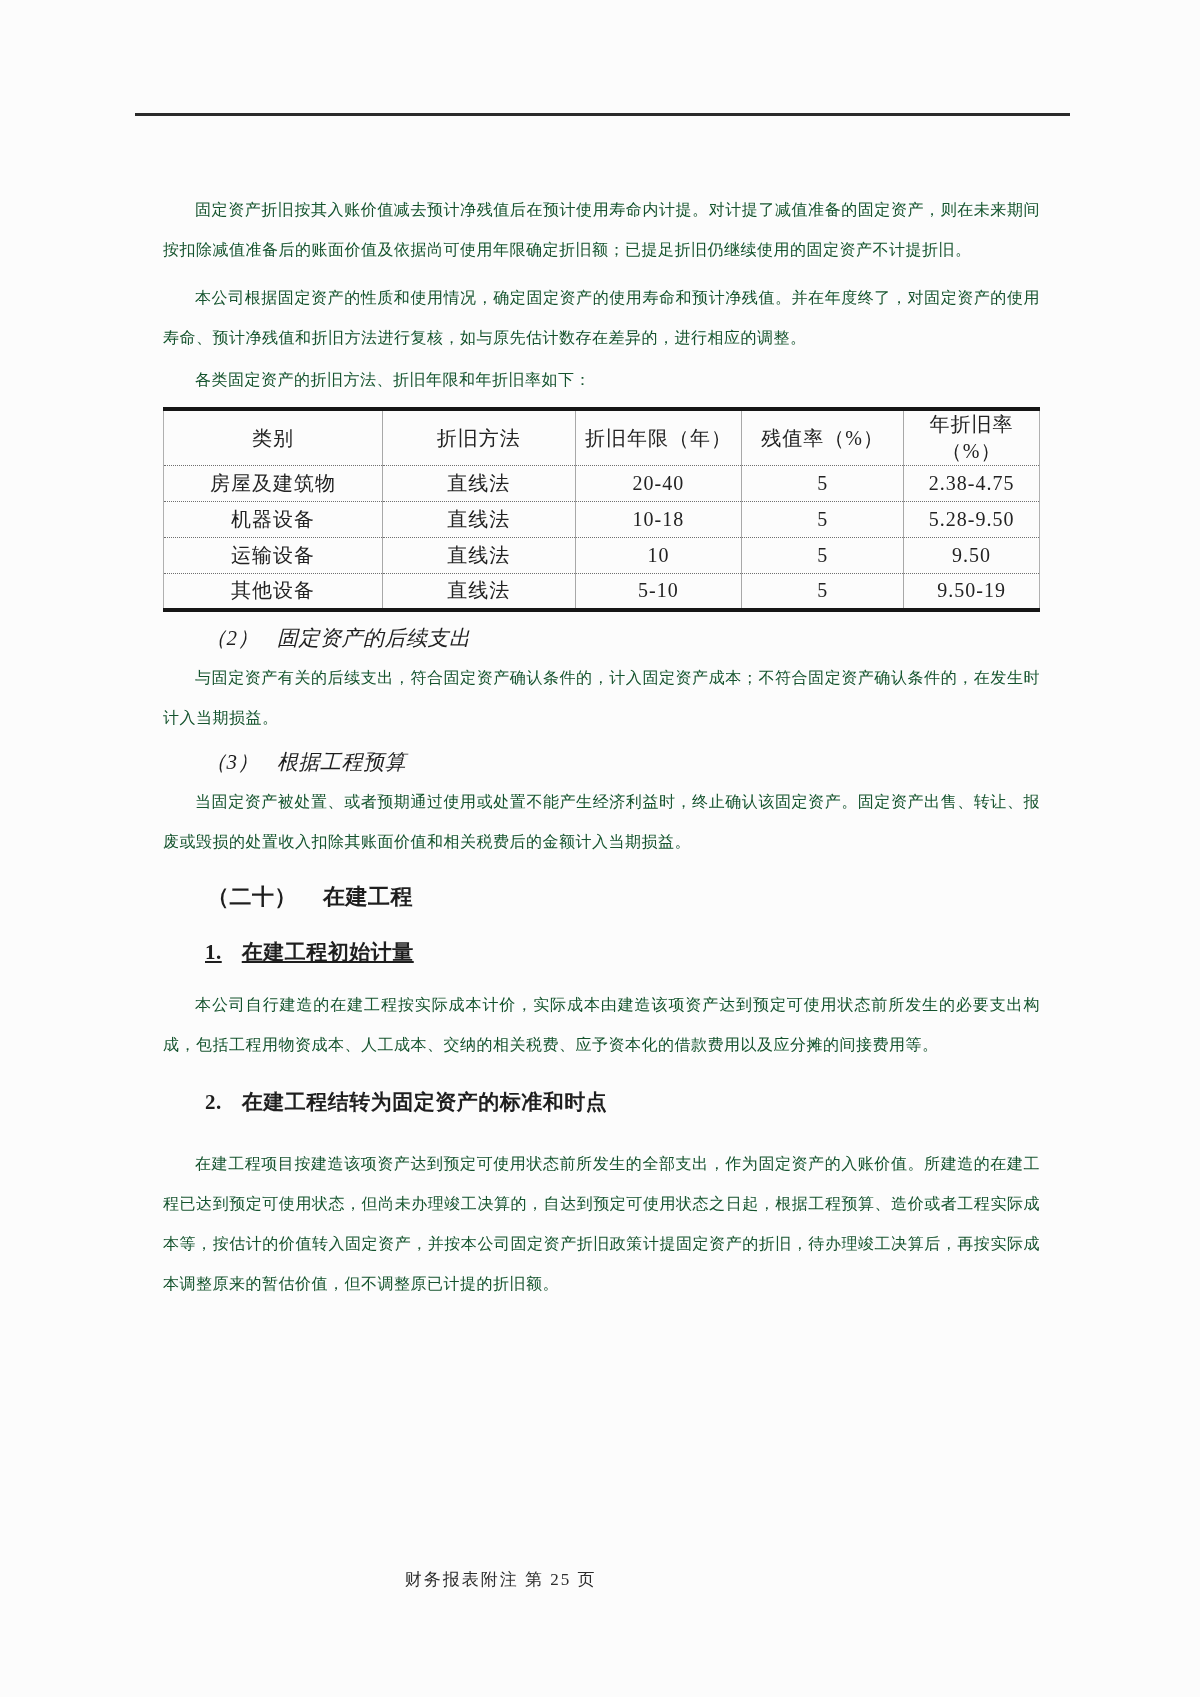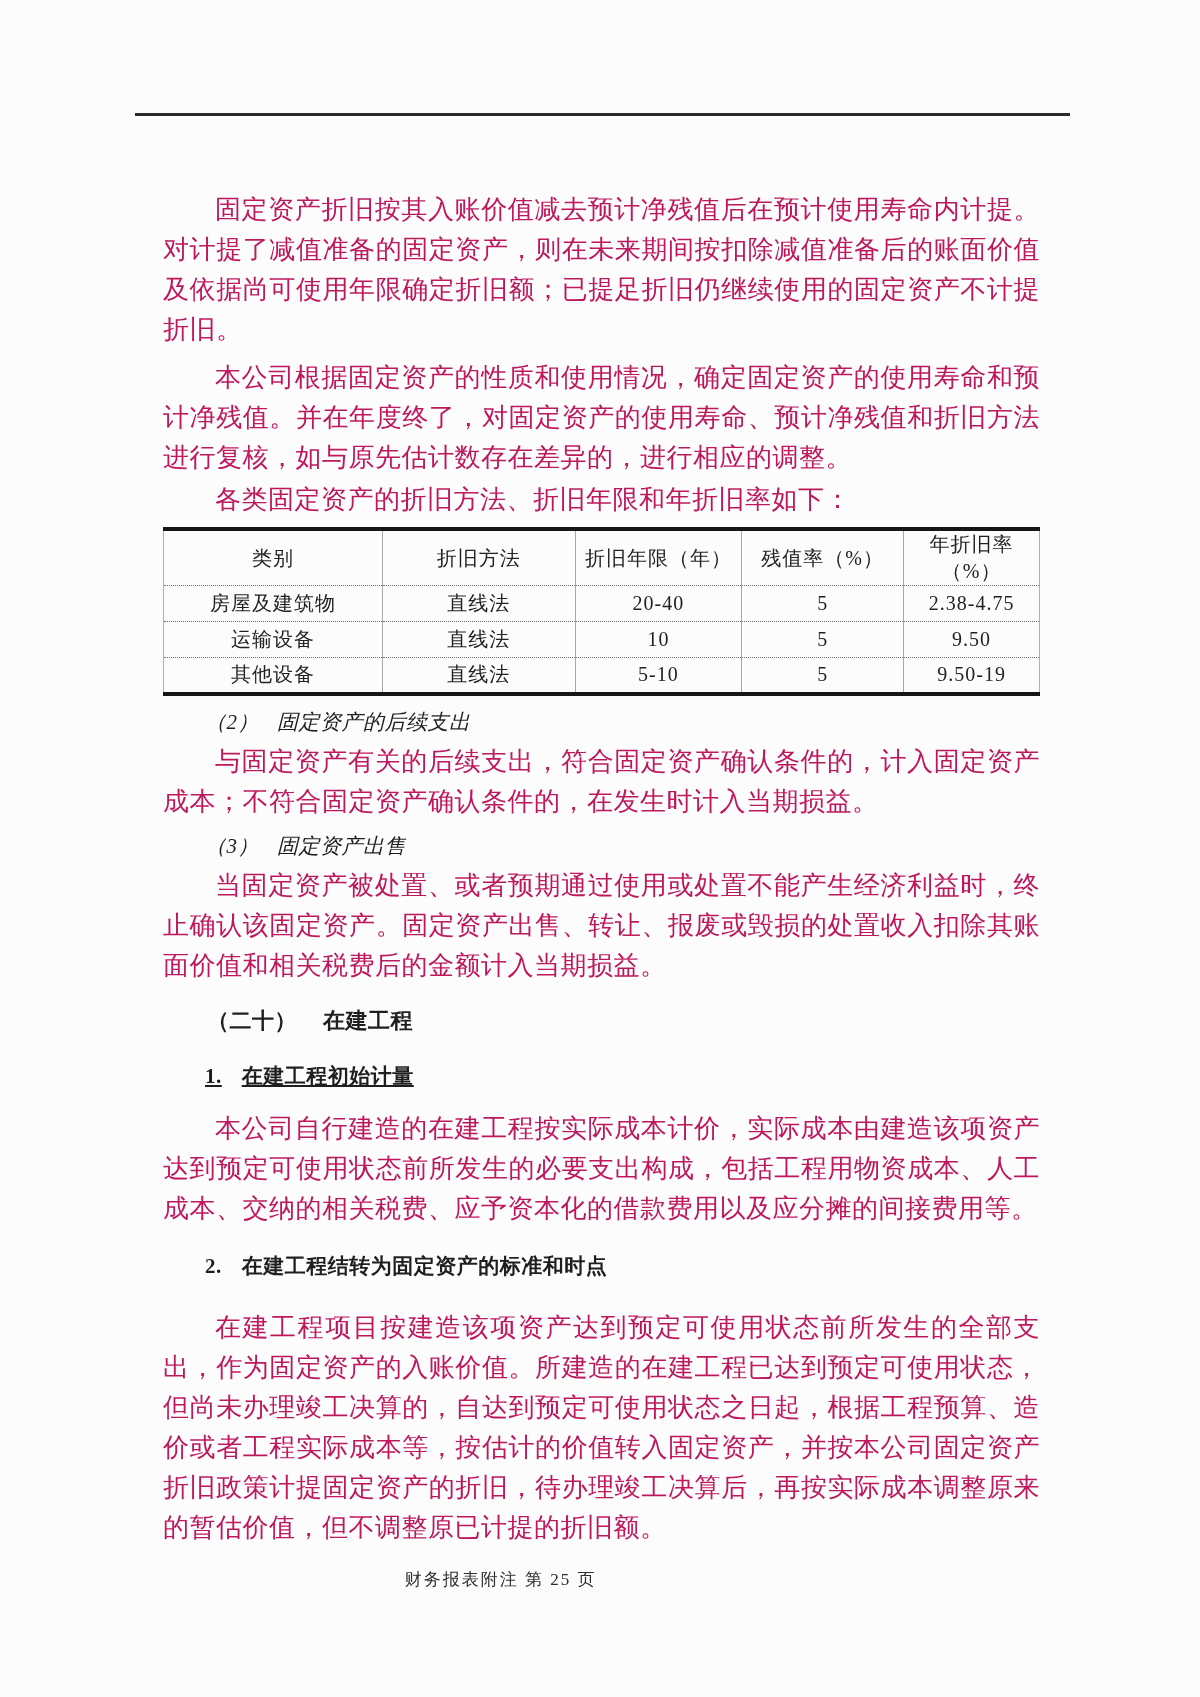--- a/index.html
+++ b/index.html
@@ -21,26 +21,26 @@
     height: 0;
     border-top: 3px solid #2a2a2a;
   }
   .content {
     position: absolute;
     top: 190px;
     left: 163px;
     width: 877px;
   }
   .para {
-    font-size: 26px;
+    font-size: 16px;
     line-height: 40px;
     text-align: justify;
     text-indent: 2em;
     letter-spacing: 0.5px;
-    color: #be185d;
+    color: #14532d;
   }
   .para.p2 { margin-top: 8px; }
   .para.p3 { margin-top: 2px; }
   table.dep-table {
     width: 877px;
     margin-top: 7px;
     border-collapse: collapse;
     table-layout: fixed;
     border-top: 4px solid #161616;
     border-bottom: 4px solid #161616;
@@ -141,20 +141,27 @@
     </thead>
     <tbody>
       <tr>
         <td>房屋及建筑物</td>
         <td>直线法</td>
         <td>20-40</td>
         <td>5</td>
         <td>2.38-4.75</td>
       </tr>
       <tr>
+        <td>机器设备</td>
+        <td>直线法</td>
+        <td>10-18</td>
+        <td>5</td>
+        <td>5.28-9.50</td>
+      </tr>
+      <tr>
         <td>运输设备</td>
         <td>直线法</td>
         <td>10</td>
         <td>5</td>
         <td>9.50</td>
       </tr>
       <tr>
         <td>其他设备</td>
         <td>直线法</td>
         <td>5-10</td>
@@ -164,21 +171,21 @@
     </tbody>
   </table>
 
   <div class="sub-head h2">
     <span class="num">（2）</span><span>固定资产的后续支出</span>
   </div>
 
   <p class="para p4">与固定资产有关的后续支出，符合固定资产确认条件的，计入固定资产成本；不符合固定资产确认条件的，在发生时计入当期损益。</p>
 
   <div class="sub-head h3">
-    <span class="num">（3）</span><span>固定资产出售</span>
+    <span class="num">（3）</span><span>根据工程预算</span>
   </div>
 
   <p class="para p5">当固定资产被处置、或者预期通过使用或处置不能产生经济利益时，终止确认该固定资产。固定资产出售、转让、报废或毁损的处置收入扣除其账面价值和相关税费后的金额计入当期损益。</p>
 
   <div class="sec-head s20">
     <span class="num">（二十）</span><span>在建工程</span>
   </div>
 
   <div class="num-head n1">
     <span class="num">1.</span><span>在建工程初始计量</span>

